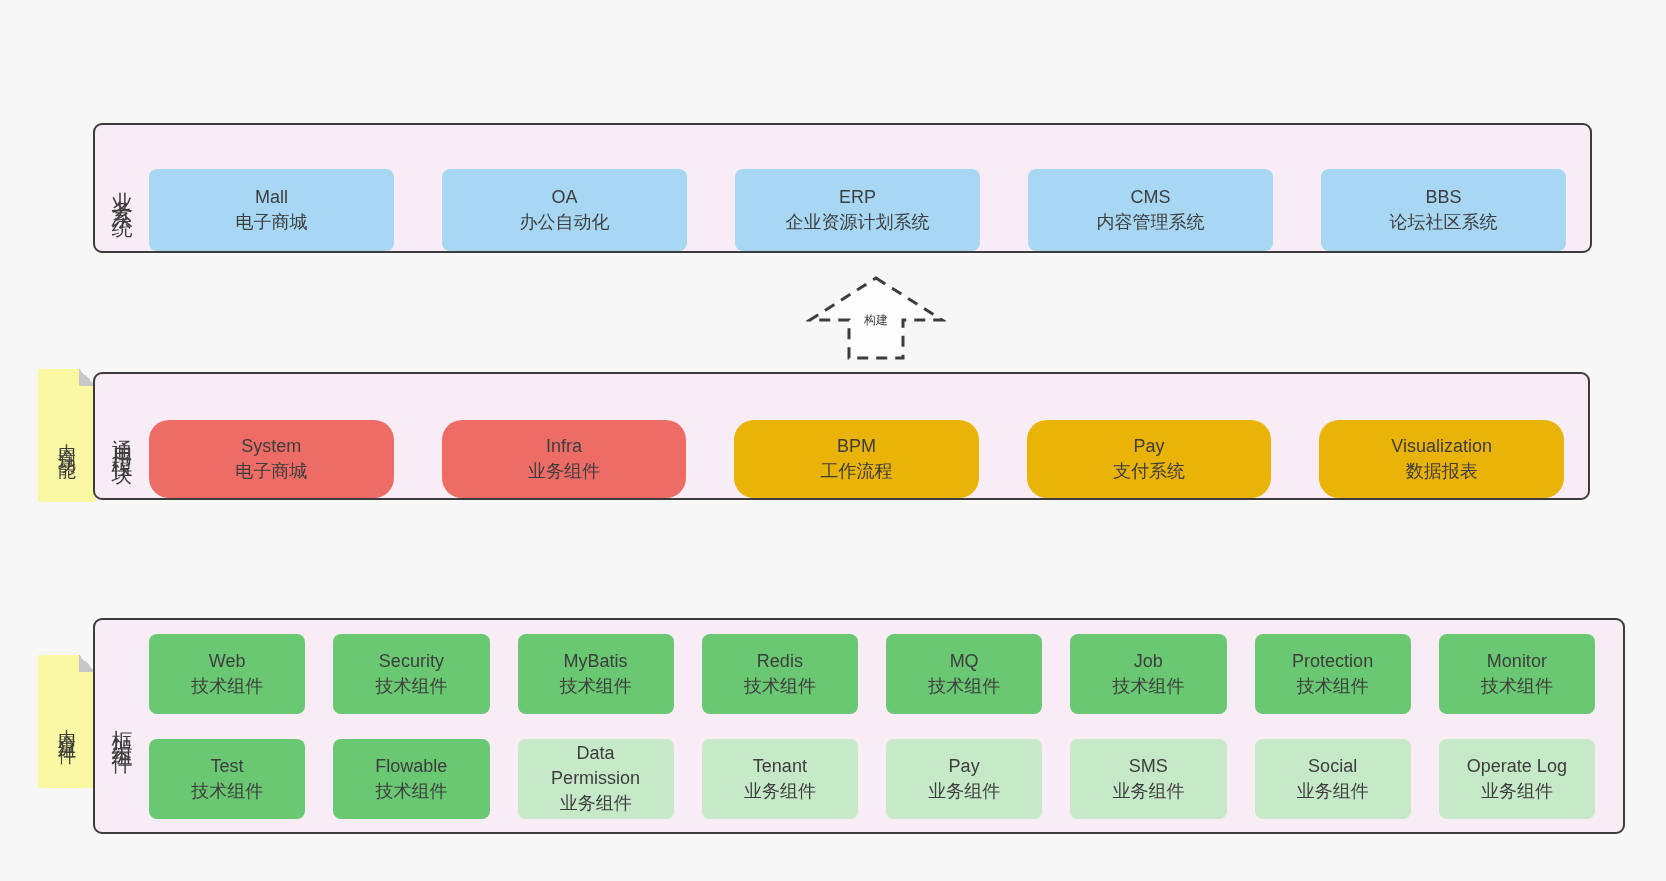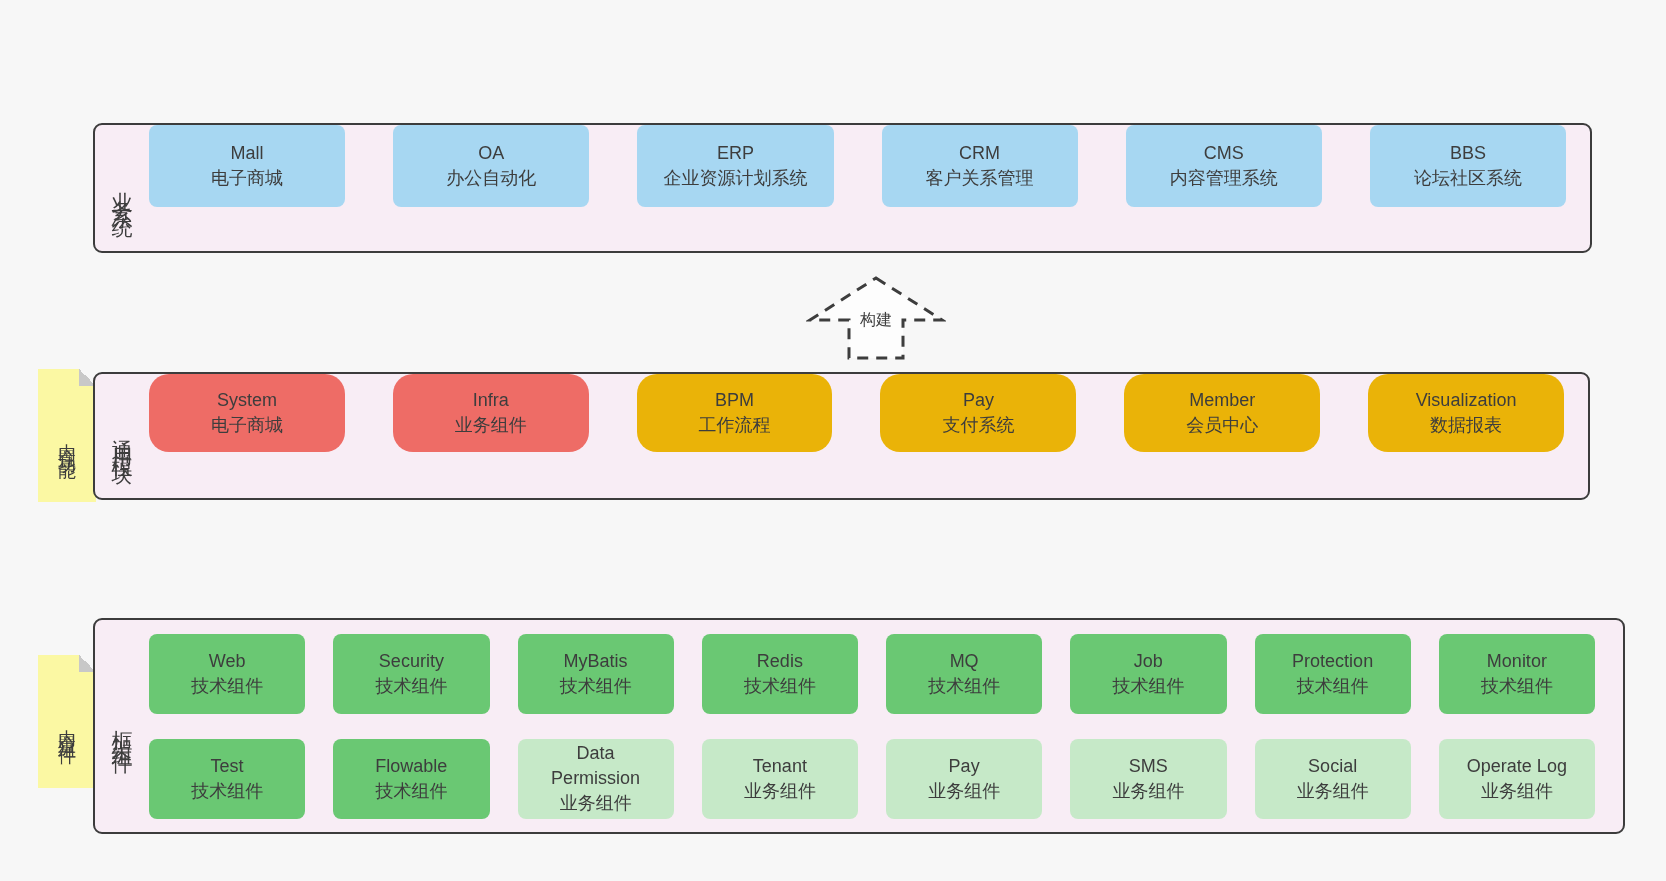--- a/index.html
+++ b/index.html
@@ -37,21 +37,21 @@
     text-orientation:upright;
     font-size:21px;
     letter-spacing:8px;
     color:#3d3d3d;
     padding-top:6px;
     box-sizing:border-box;
   }
   .items {
     flex:1;
     display:flex;
-    align-items:flex-start;
+    align-items:flex-end;
     gap:48px;
     padding-right:24px;
   }
   .panel-3 .items-col {
     flex:1;
     display:flex;
     flex-direction:column;
     justify-content:center;
     gap:25px;
     padding-right:28px;
@@ -117,21 +117,21 @@
     z-index:1;
   }
   .arrow-1 { left:806px; top:274px; }
   .arrow-2 { left:820px; top:518px; }
   .arrow svg { display:block; }
   .arrow-label {
     position:absolute;
     left:50%; top:47px;
     transform:translate(-50%,-52%);
     background:#fdfdfd;
-    font-size:16px;
+    font-size:12px;
     padding:2px 3px;
     color:#3d3d3d;
     white-space:nowrap;
   }
 </style>
 </head>
 <body>
 
 <div class="stage">
 
@@ -142,24 +142,20 @@
         <div>Mall</div>
         <div>电子商城</div>
       </div>
       <div class="box blue">
         <div>OA</div>
         <div>办公自动化</div>
       </div>
       <div class="box blue">
         <div>ERP</div>
         <div>企业资源计划系统</div>
-      </div>
-      <div class="box blue">
-        <div>CRM</div>
-        <div>客户关系管理</div>
       </div>
       <div class="box blue">
         <div>CMS</div>
         <div>内容管理系统</div>
       </div>
       <div class="box blue">
         <div>BBS</div>
         <div>论坛社区系统</div>
       </div>
     </div>
@@ -190,24 +186,20 @@
       </div>
       <div class="box pink">
         <div>BPM</div>
         <div>工作流程</div>
       </div>
       <div class="box pink">
         <div>Pay</div>
         <div>支付系统</div>
       </div>
       <div class="box pink">
-        <div>Member</div>
-        <div>会员中心</div>
-      </div>
-      <div class="box pink">
         <div>Visualization</div>
         <div>数据报表</div>
       </div>
     </div>
   </div>
 
 
   <div class="sticky sticky-2">
     <div class="fold"></div>
     <div class="sticky-text">内置组件</div>

